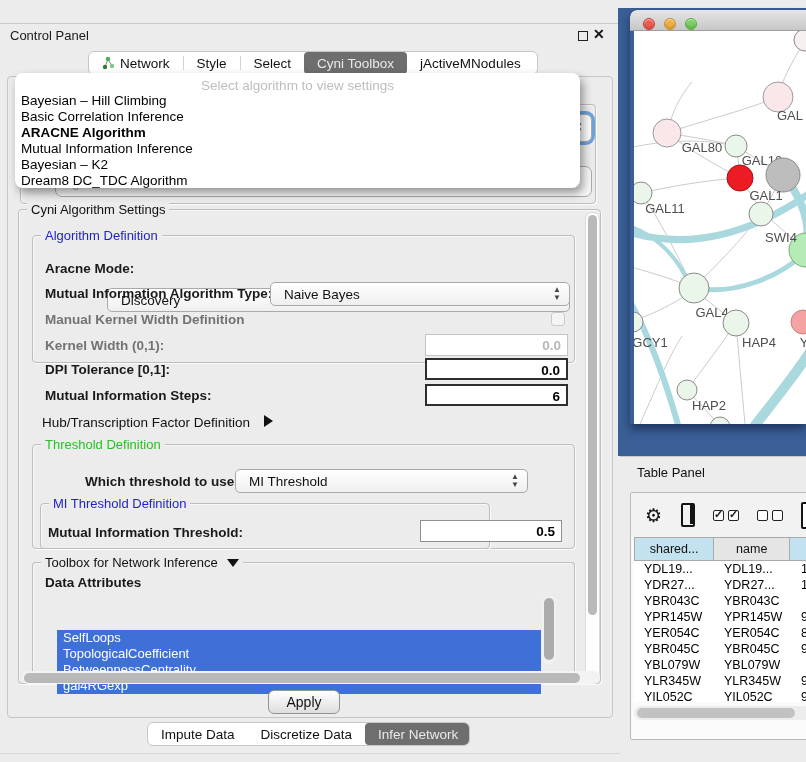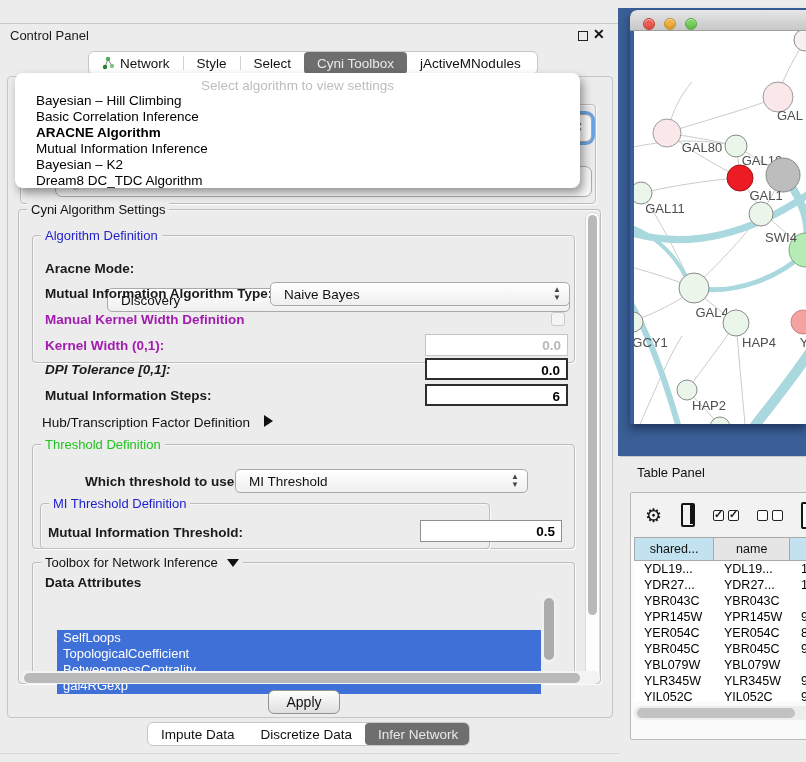--- a/index.html
+++ b/index.html
@@ -35,38 +35,38 @@
   #hidden-combo-focus { left:60px; top:98px; width:532px; height:28px; background:#FCFCFC;
     border:1px solid #A9A9A9; border-radius:6px; box-shadow:0 0 0 3px rgba(85,150,222,.85); }
   #hidden-combo2 { left:55px; top:150px; width:537px; height:31px; background:#F7F7F7;
     border:1px solid #ABABAB; border-radius:7px; }
   #hidden-combo2 .val { position:absolute; left:16px; top:8px; font-size:13.5px; color:#A9A9A9; }
 
   
   #algo-overlay { left:15px; top:57px; width:565px; height:115px; background:#FFF;
     border-radius:8px; box-shadow:3px 5px 10px rgba(0,0,0,.4); z-index:20; }
   #algo-placeholder { text-align:center; font-size:13.5px; color:#BDBDBD; padding-top:5px; }
-  .dd-item { padding:0 0 0 4px; margin-left:17px; font-size:13.5px; color:#000; height:16px; line-height:16px; }
+  .dd-item { padding:0 0 0 4px; margin-left:2px; font-size:13.5px; color:#000; height:16px; line-height:16px; }
   .dd-item.bold { font-weight:bold; }
 
   
   .combo { position:absolute; height:24px; background:linear-gradient(#FFFFFF,#EFEFEF);
     border:1px solid #A9A9A9; border-radius:5px; }
   .combo .val { position:absolute; left:13px; top:4px; font-size:13.5px; color:#111; }
   .combo .arrows { position:absolute; right:8px; top:3px; display:flex; flex-direction:column;
     align-items:center; line-height:8px; font-size:8px; color:#444; }
 
   .field { position:absolute; height:22px; background:#FFF; text-align:right;
     font-size:13.5px; padding:3px 6px 0 0; color:#000;font-weight:bold; }
   .field.active { border:2px solid #2E2E2E; }
   .field.normal { border:1.5px solid #8F8F8F; }
   .field.disabled { border:1px solid #C4C4C4; color:#B8B8B8; }
 
   .lbl { position:absolute; font-weight:bold; font-size:13.5px; color:#1A1A1A; white-space:nowrap; }
-  .lbl.disabled { color:#a21caf; }
+  .lbl.disabled { color:#737373; }
 
   #settings-group { left:18px; top:193px; width:583px; height:475px; }
   #algo-def-group { left:32px; top:219px; width:543px; height:128px; }
   #algo-def-group .groupbox-title { color:#2222CC; }
   #threshold-group { left:32px; top:428px; width:543px; height:105px; }
   #threshold-group .groupbox-title { color:#21C521; }
   #mi-thr-group { left:40px; top:487px; width:450px; height:46px; }
   #mi-thr-group .groupbox-title { color:#2222CC; }
   #sources-group { left:32px; top:546px; width:543px; height:112px; border-bottom:none; border-radius:4px 4px 0 0; }
 
@@ -226,21 +226,21 @@
     <span class="val">Naive Bayes</span>
     <span class="arrows">▲<br>▼</span>
   </div>
 
   <span class="lbl disabled abs" style="left:45px; top:296px;">Manual Kernel Width Definition</span>
   <div id="manual-kernel-checkbox" class="abs"></div>
 
   <span class="lbl disabled abs" style="left:45px; top:322px;">Kernel Width (0,1):</span>
   <div class="field disabled abs" style="left:425px; top:318px; width:143px;">0.0</div>
 
-  <span class="lbl abs" style="left:45px; top:346px;font-style:italic;">DPI Tolerance [0,1]:</span>
+  <span class="lbl abs" style="left:45px; top:346px;">DPI Tolerance [0,1]:</span>
   <div class="field active abs" style="left:425px; top:342px; width:143px;">0.0</div>
 
   <span class="lbl abs" style="left:45px; top:372px;">Mutual Information Steps:</span>
   <div class="field active abs" style="left:425px; top:368px; width:143px;">6</div>
 
   <div id="hub-row" class="abs">
     <span>Hub/Transcription Factor Definition</span>
     <span class="tri-right"></span>
   </div>
 

